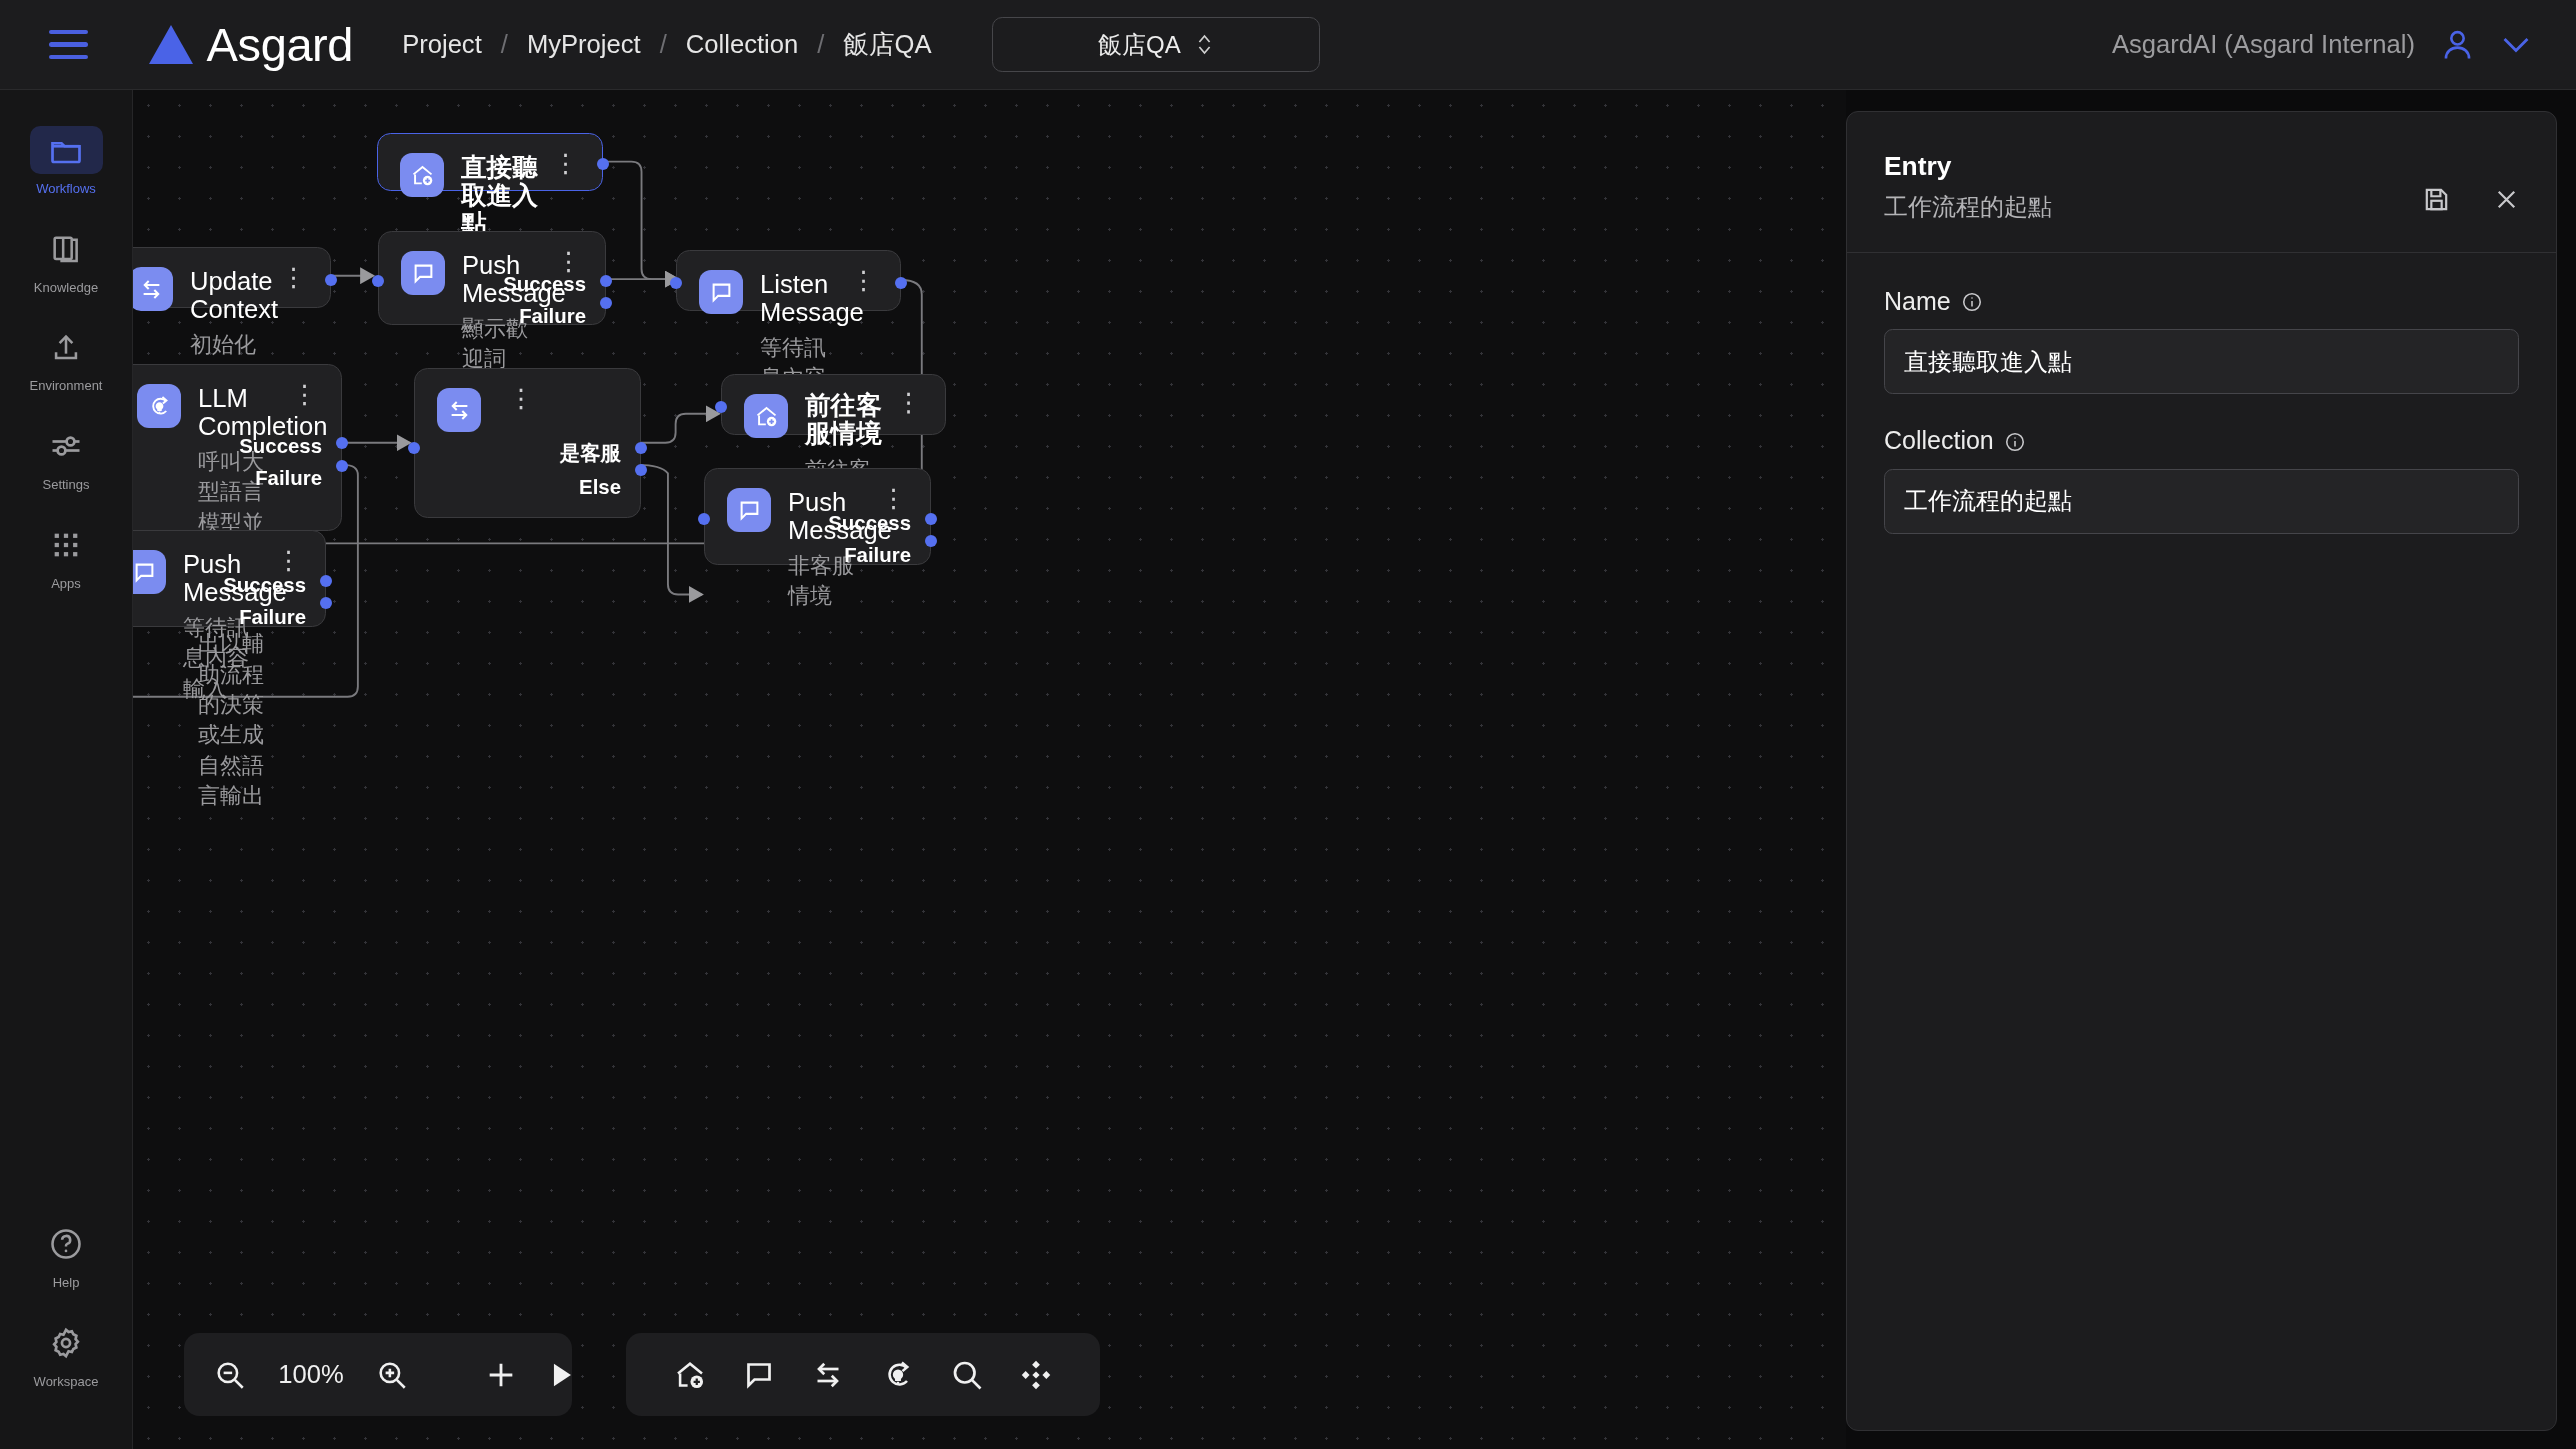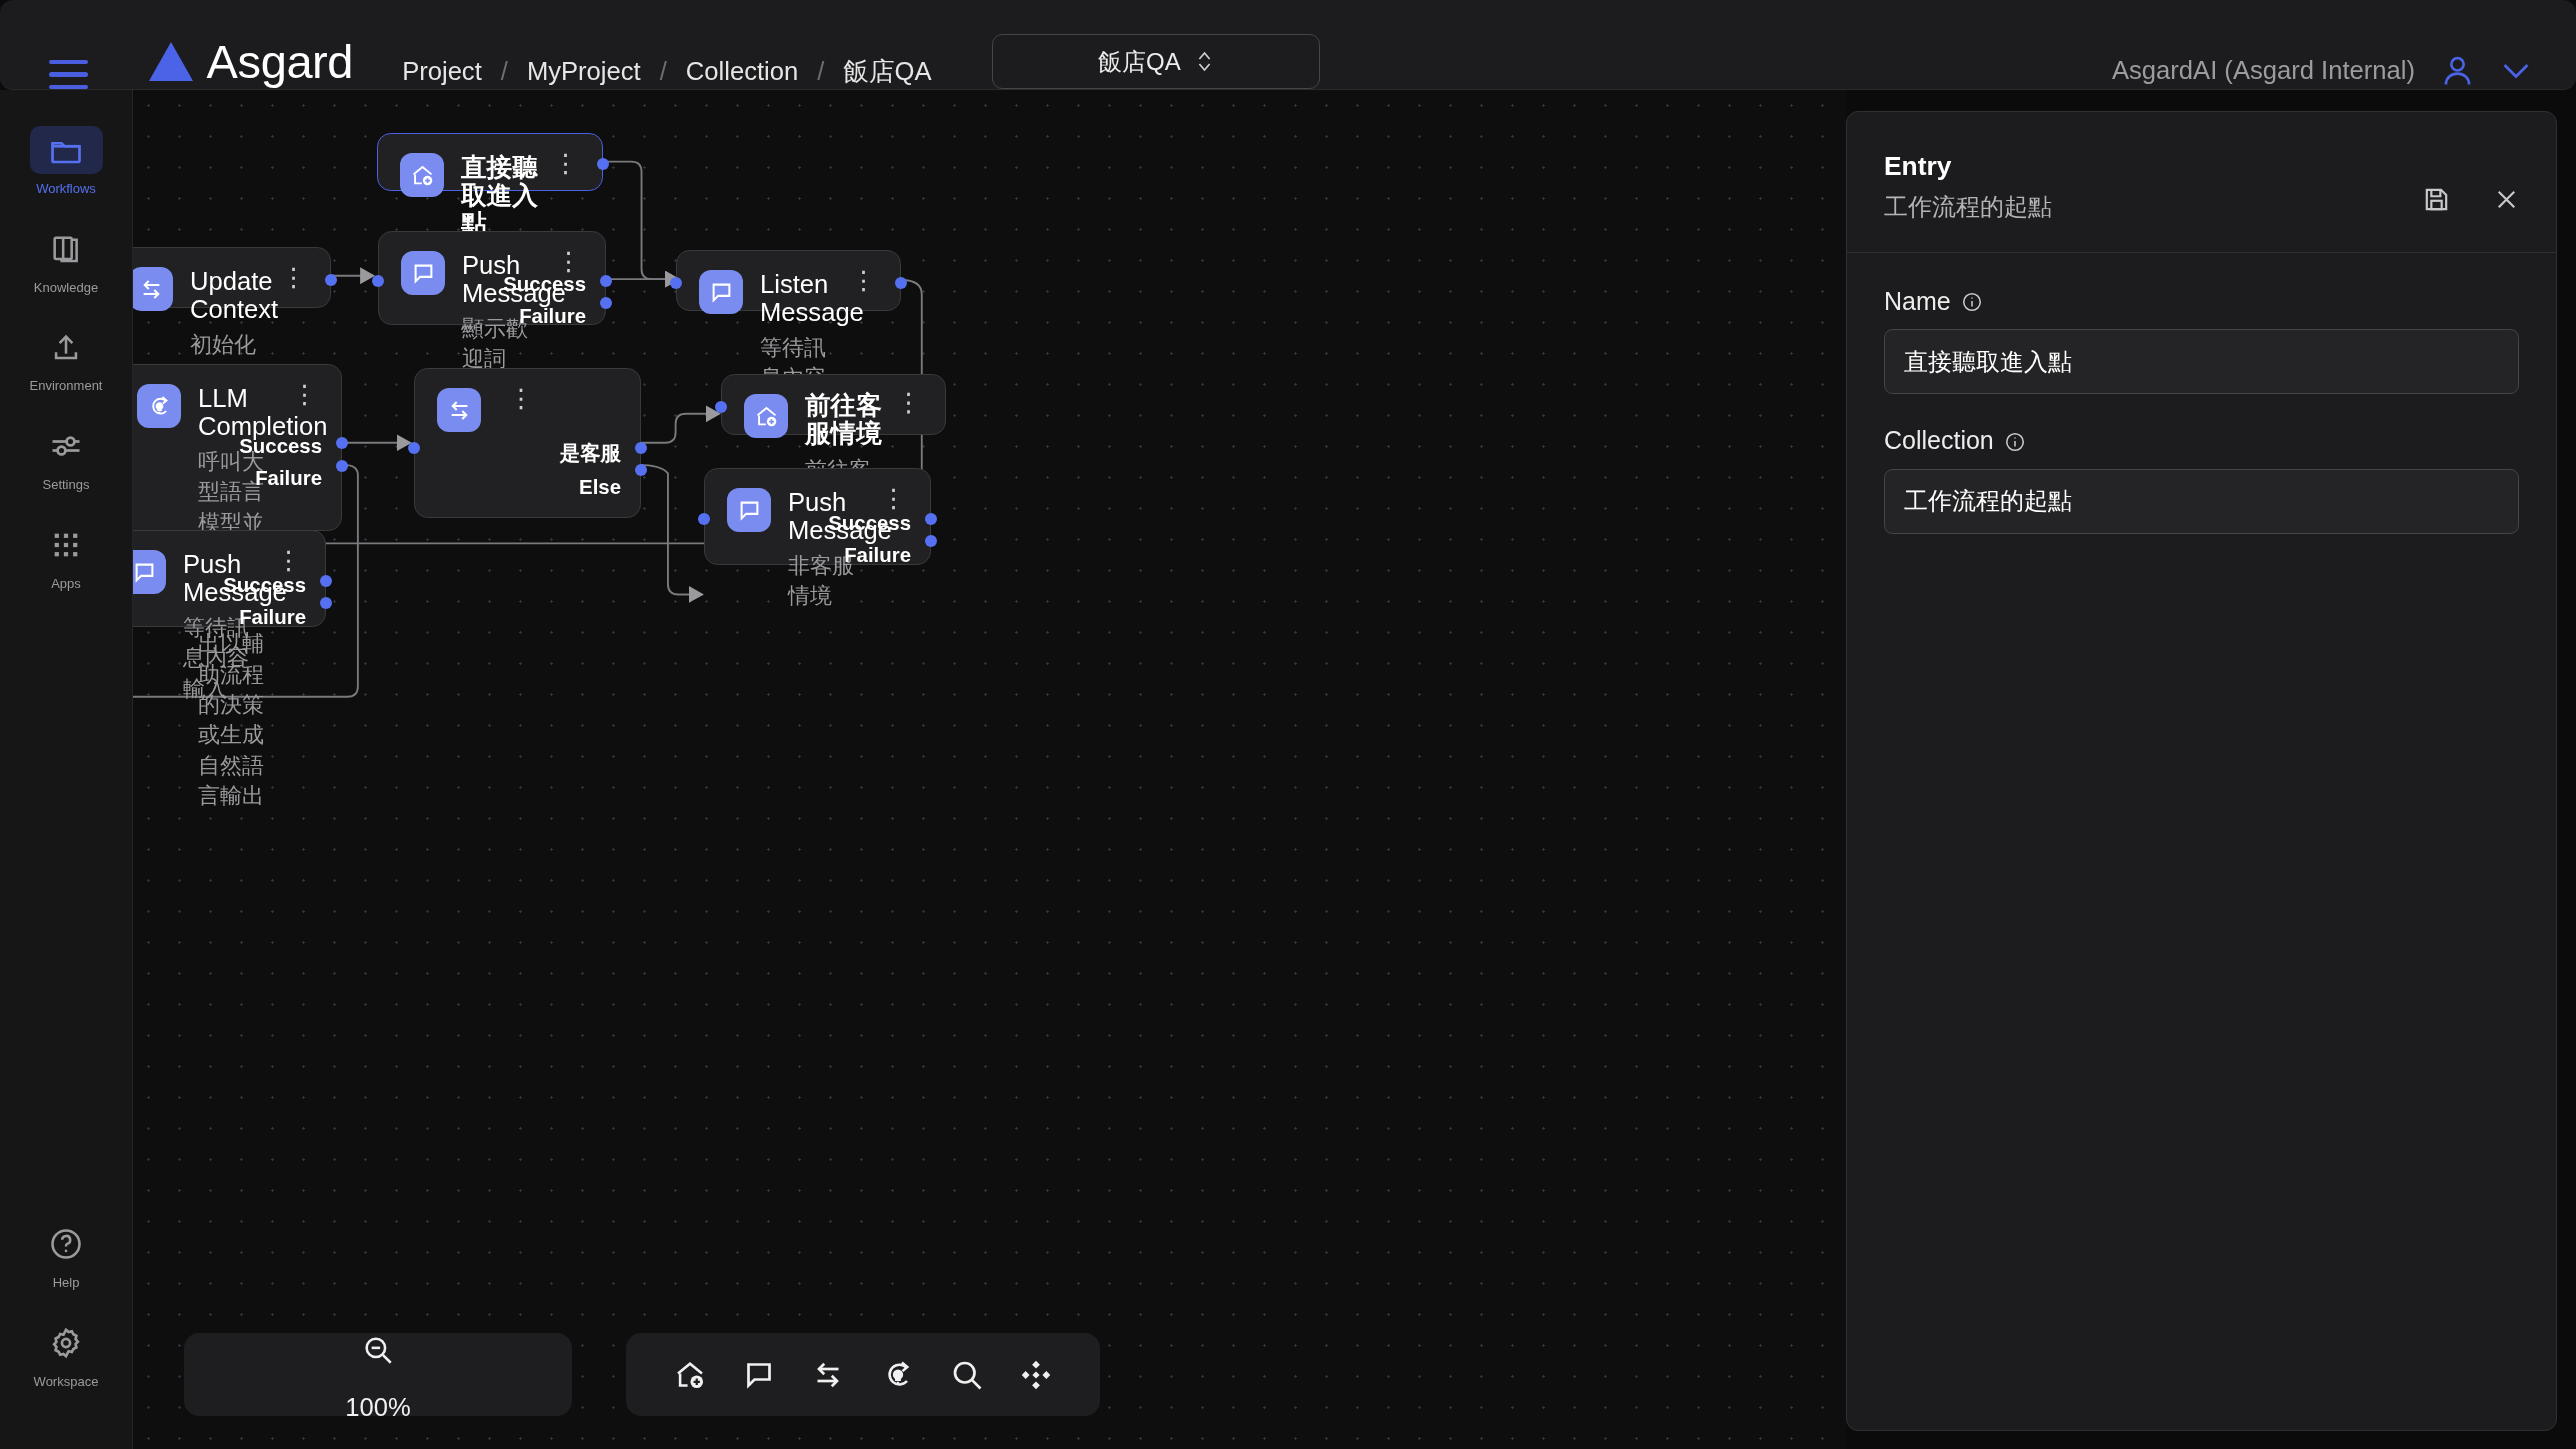--- a/index.html
+++ b/index.html
@@ -8,23 +8,22 @@
     background: #0b0b0c;
     font-family: "Liberation Sans", "DejaVu Sans", sans-serif;
     overflow: hidden;
   }
   #app { position: relative; width: 2576px; height: 1450px; }
 
   
   .topbar {
     position: absolute; top: 0; left: 0; width: 2576px; height: 90px;
     background: #1c1c1e;
-    display: flex; align-items: flex-end;
+    display: flex; align-items: center;
     border-bottom: 0.9px solid #2a2a2c;
-    border-radius: 13px;
   }
   .hamburger { margin-left: 49px; width: 39px; height: 29px;
     display: flex; flex-direction: column; justify-content: space-between; cursor: pointer; }
   .hamburger span { display: block; height: 4.3px; width: 100%; background: #4a5fe0; border-radius: 2.6px; }
 
   .brand { display: flex; align-items: center; margin-left: 61px; }
   .brand-mark { width: 0; height: 0; border-left: 22px solid transparent;
     border-right: 22px solid transparent; border-bottom: 39px solid #4a63e7; margin-right: 13.6px; }
   .brand-name { font-size: 47px; color: #fff; font-weight: 400; letter-spacing: -0.4px; }
 
@@ -87,21 +86,21 @@
   .node-sub { font-size: 22px; color: #9a9a9d; margin-top: 6.8px; line-height: 1.38; }
   .node-kebab { width: 29px; flex: 0 0 auto; color: #cfcfd2; font-size: 25.6px;
     text-align: center; line-height: 0.85; cursor: pointer; letter-spacing: 0; margin-left: 8.5px; }
   .port-labels { position: absolute; right: 19px; display: flex; flex-direction: column; }
   .port-label { font-size: 20.4px; color: #ffffff; font-weight: bold; text-align: right; }
   .port-dot { position: absolute; width: 12px; height: 12px; border-radius: 50%; background: #5570f0; }
 
   
   .zoombar {
     position: absolute; left: 184px; bottom: 34px; height: 83px; width: 388px;
-    background: #1e1e20; border-radius: 15.3px; display: flex; align-items: center; padding: 0 29px; gap: 25.6px; flex-direction: column;
+    background: #1e1e20; border-radius: 15.3px; display: flex; align-items: center; padding: 0 29px; gap: 25.6px;
   }
   .zoom-pct { color: #f0f0f0; font-size: 25.6px; min-width: 77px; text-align: center; }
   .divider-v { width: 1.7px; height: 41px; background: #4a4a4e; margin: 0 12px; }
   .icon-btn { cursor: pointer; display: flex; align-items: center; justify-content: center; }
 
   .toolbar2 {
     position: absolute; left: 626px; bottom: 34px; height: 83px; width: 474px;
     background: #1e1e20; border-radius: 15.3px; display: flex; align-items: center;
     justify-content: space-around; padding: 0 29px;
   }

